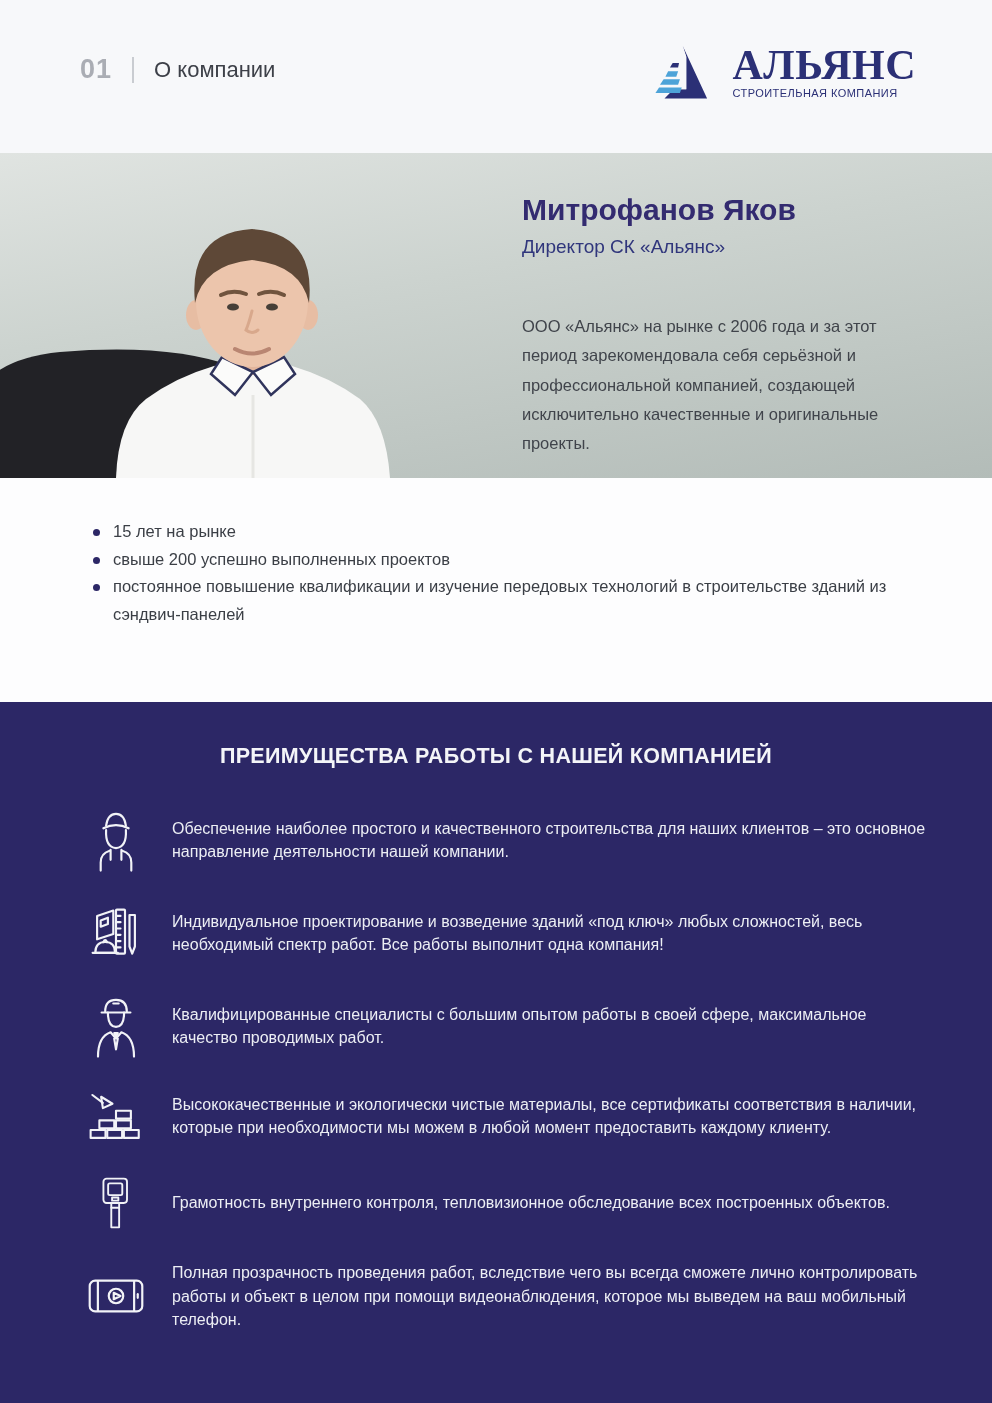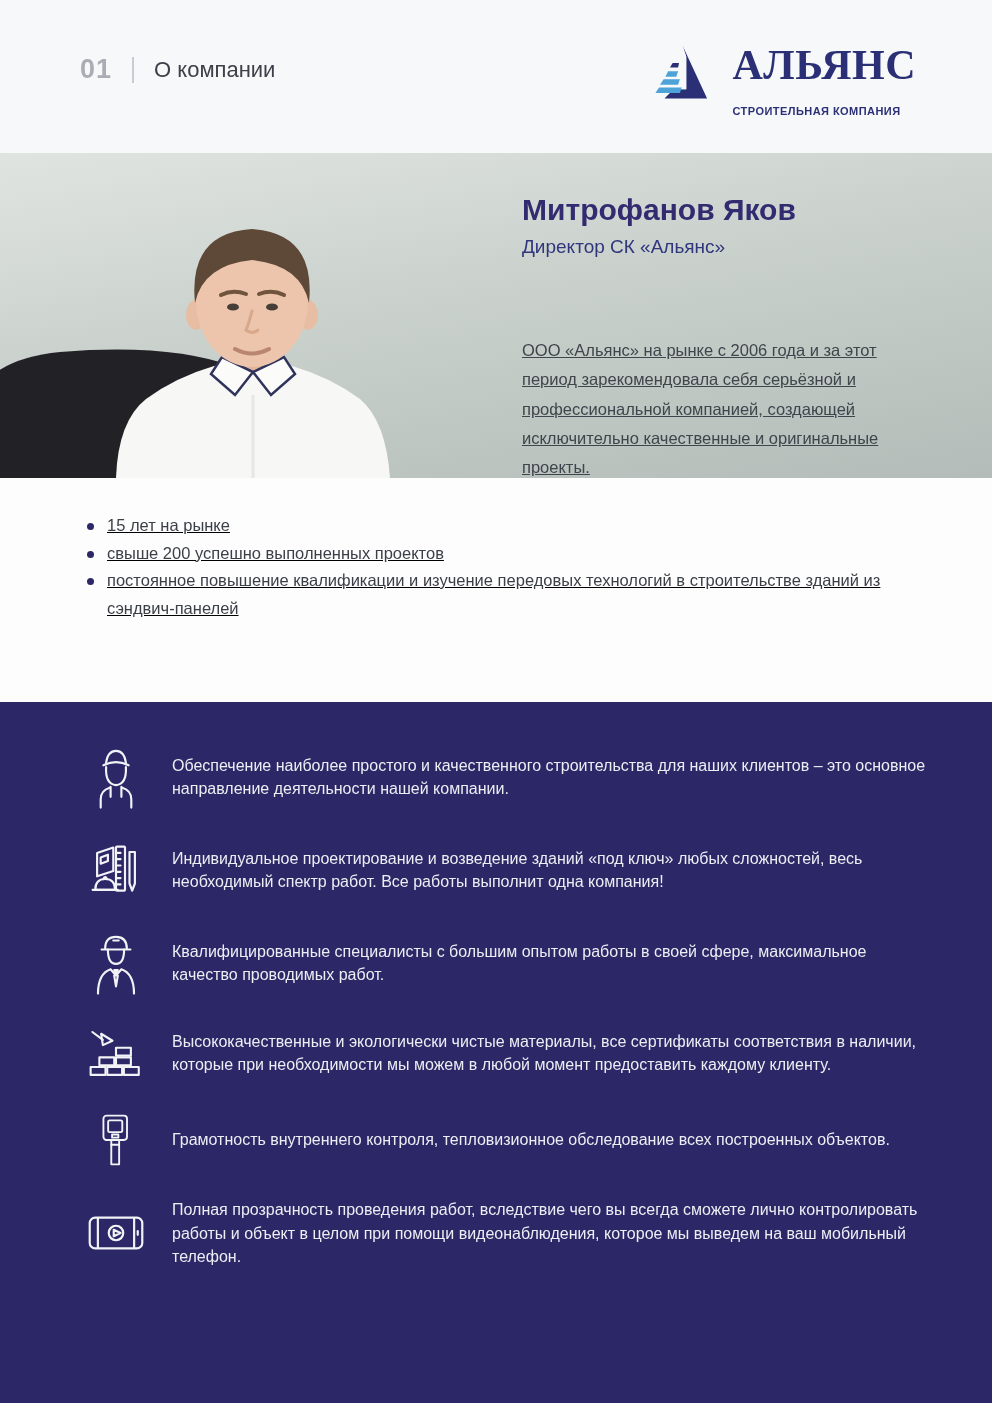--- a/index.html
+++ b/index.html
@@ -15,35 +15,35 @@
   .header{position:relative;height:153px;background:#f7f8fa;}
   .header-left{position:absolute;left:80px;top:54px;display:flex;align-items:center;gap:20px;}
   .section-number{font-size:27px;font-weight:bold;color:#aaadb4;letter-spacing:1px;}
   .header-divider{width:2px;height:26px;background:#c9ccd1;}
   .section-title{font-size:22px;color:#3d4048;}
   .logo{position:absolute;right:76px;top:42px;display:flex;align-items:flex-start;gap:25px;}
   .logo-pyramid{width:58px;height:62px;flex-shrink:0;}
   .logo-textcol{display:flex;flex-direction:column;margin-top:4px;}
   .logo-name{font-family:"Liberation Serif","DejaVu Serif",serif;font-weight:bold;
     font-size:42px;line-height:0.92;color:#2b3076;letter-spacing:0.5px;}
-  .logo-tagline{font-size:11px;font-weight:bold;color:#2b3076;letter-spacing:0.45px;margin-top:20px;white-space:nowrap;}
+  .logo-tagline{font-size:11px;font-weight:normal;color:#2b3076;letter-spacing:0.45px;margin-top:2px;white-space:nowrap;}
 
   
   .banner{position:relative;height:325px;
     background:linear-gradient(170deg,#e0e4e1 0%,#ccd3cf 40%,#b3bcb8 100%);}
   .photo{position:absolute;left:0;top:0;}
   .banner-text{position:absolute;left:522px;top:40px;width:410px;}
   .person-name{font-size:30px;font-weight:bold;color:#332b70;line-height:1.1;}
   .person-title{font-size:19px;color:#30367c;margin-top:10px;}
-  .person-desc{margin-top:78px;font-size:16.5px;line-height:1.78;color:#40444b;width:400px;text-decoration:underline;}
+  .person-desc{margin-top:54px;font-size:16.5px;line-height:1.78;color:#40444b;width:400px;}
 
   
   .achievements{height:224px;background:#fdfdfe;box-sizing:border-box;padding:34px 80px 0 80px;}
   .ach-heading{font-size:23px;font-weight:bold;color:#26282e;margin:0 0 24px 0;}
-  .ach-list{list-style:none;margin:0;padding:0;text-decoration:underline;}
+  .ach-list{list-style:none;margin:6px;padding:0;}
   .ach-list li{position:relative;padding-left:27px;font-size:16.5px;line-height:27.5px;color:#3b3f46;max-width:840px;}
   .ach-list li::before{content:'';position:absolute;left:7px;top:11px;width:7px;height:7px;border-radius:50%;background:#2c2766;}
 
   
   .advantages{height:701px;background:#2c2766;box-sizing:border-box;padding-top:42px;}
   .adv-heading{text-align:center;color:#f4f5f8;font-size:21.5px;font-weight:bold;letter-spacing:0.3px;margin:0 0 38px 0;}
   .adv-row{display:flex;align-items:center;margin:0 0 28px 86px;}
   .adv-icon{width:60px;display:flex;justify-content:center;align-items:center;flex-shrink:0;}
   .adv-icon svg{stroke:#f2f3f7;fill:none;stroke-width:2.4;stroke-linecap:round;stroke-linejoin:round;}
   .adv-text{margin-left:26px;width:762px;color:#eceef4;font-size:16px;line-height:23.5px;}
@@ -116,20 +116,21 @@
 
   <div class="achievements">
     <ul class="ach-list">
       <li>15 лет на рынке</li>
       <li>свыше 200 успешно выполненных проектов</li>
       <li>постоянное повышение квалификации и изучение передовых технологий в строительстве зданий из сэндвич-панелей</li>
     </ul>
   </div>
 
   <div class="advantages">
+    <h2 class="adv-heading">ПРЕИМУЩЕСТВА РАБОТЫ С НАШЕЙ КОМПАНИЕЙ</h2>
 
     <div class="adv-row">
       <span class="adv-icon">
         <svg width="54" height="66" viewBox="0 0 60 72">
           <path d="M13 70 V61 Q13 51 23 48"></path>
           <path d="M47 70 V61 Q47 51 37 48"></path>
           <path d="M19 20 Q21 7 30 7 Q39 7 41 20"></path>
           <path d="M16 23 Q30 16 44 23"></path>
           <path d="M19 25 Q18 44 30 45 Q42 44 41 25"></path>
           <path d="M24 47 V58 M36 47 V58"></path>

